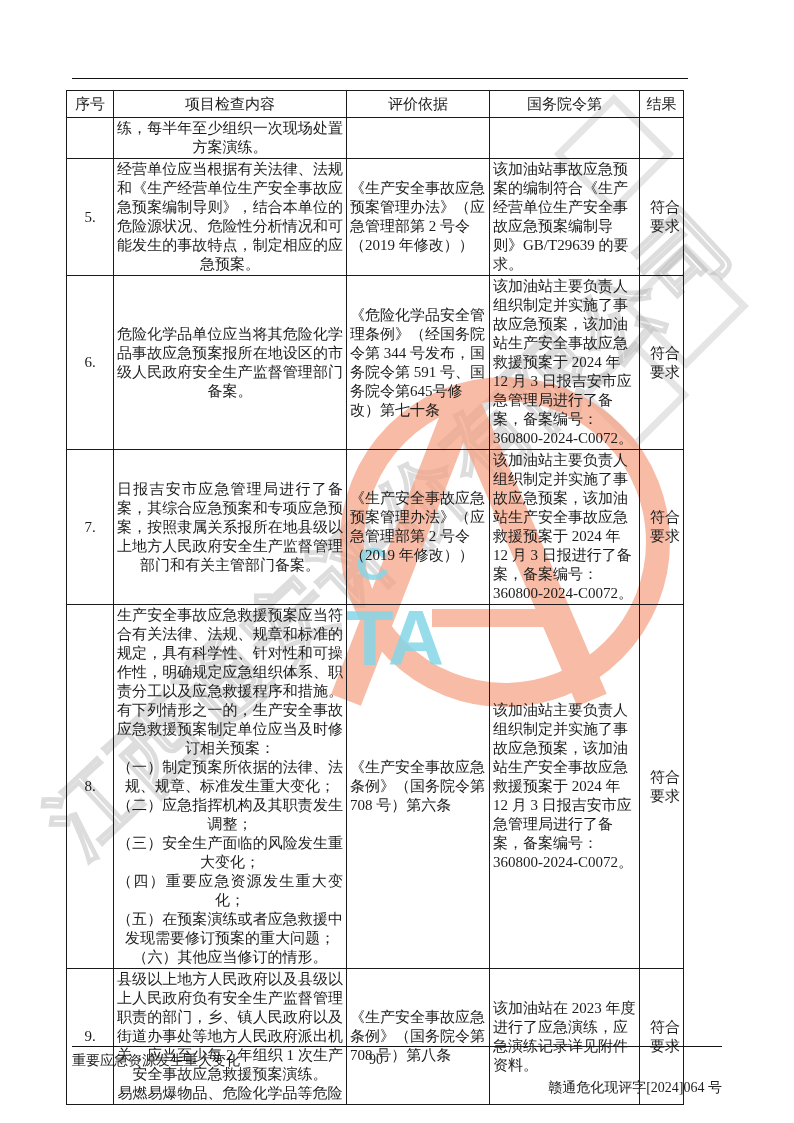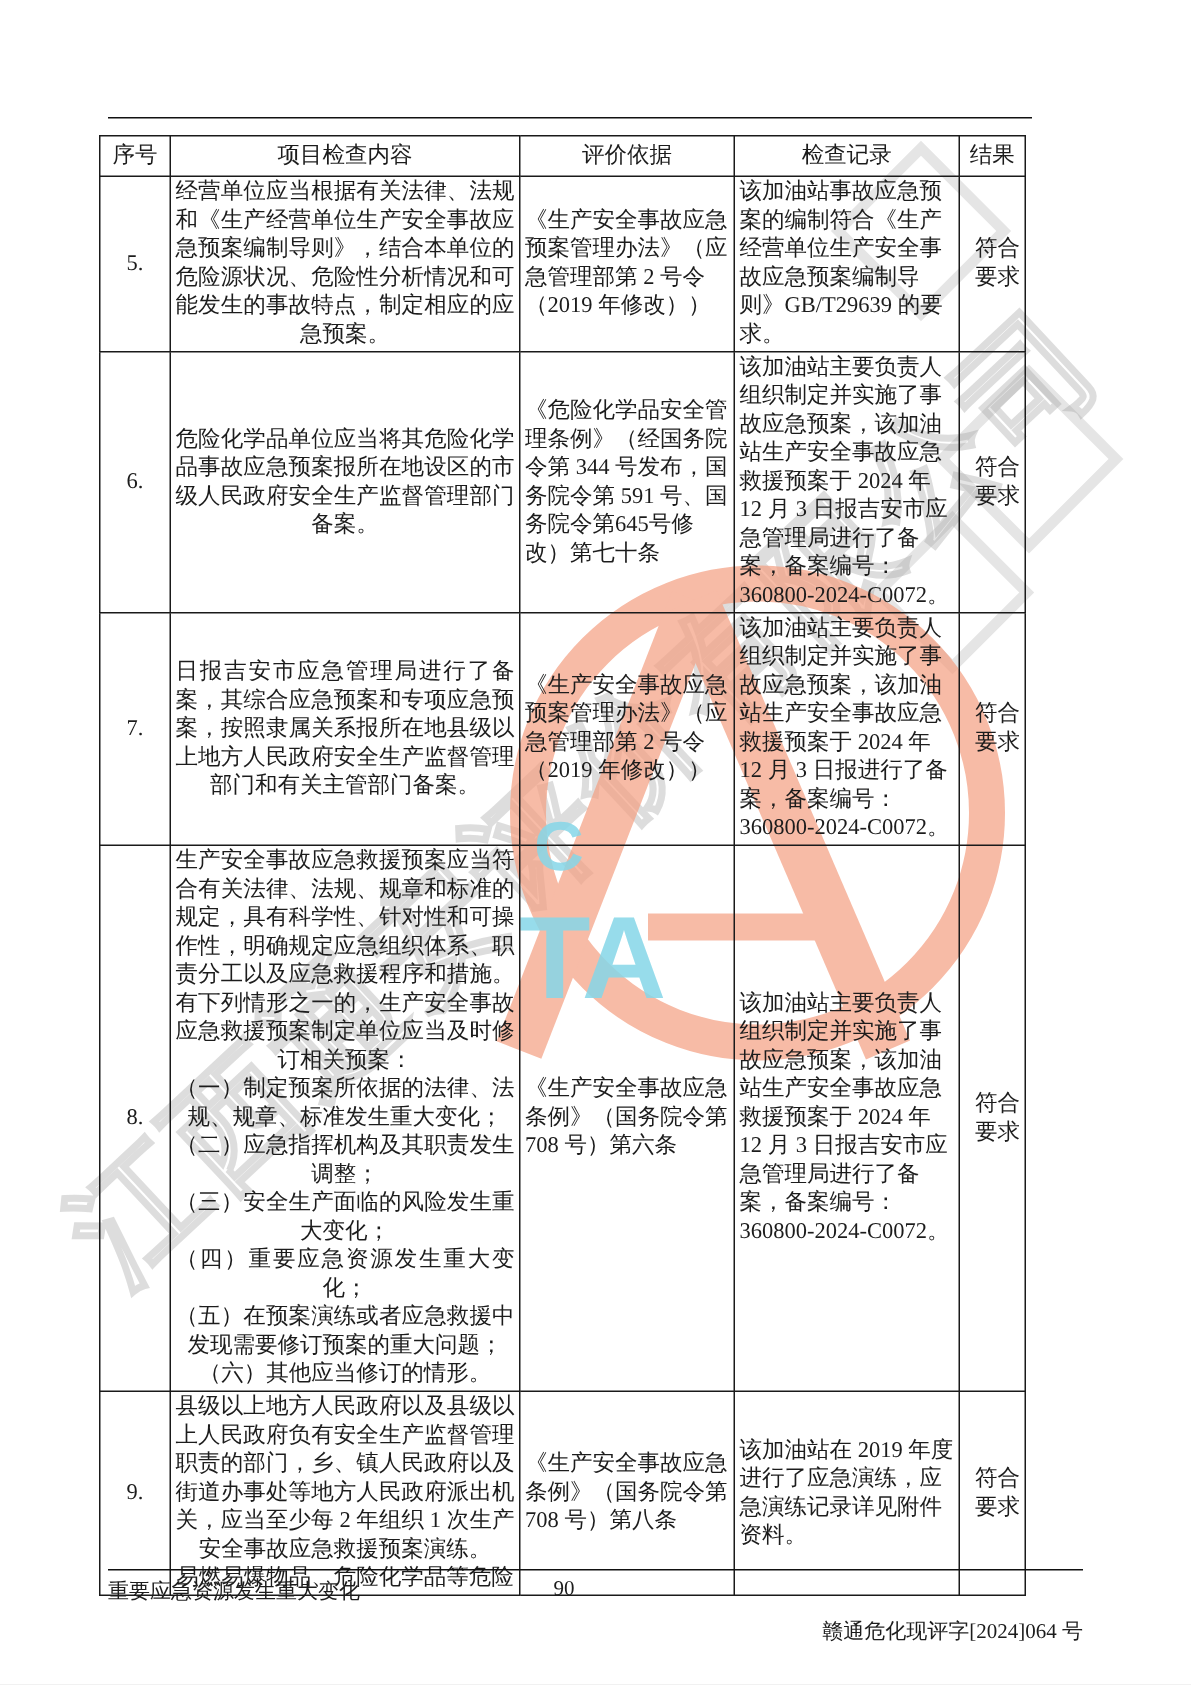--- a/index.html
+++ b/index.html
@@ -102,22 +102,29 @@
           <col style="width:233px">
           <col style="width:143px">
         <col style="width:150px">
           <col style="width:44px">
       </colgroup>
       <tbody>
           <tr class="r-head">
         <th class="hdr">序号</th>
         <th class="hdr">项目检查内容</th>
         <th class="hdr">评价依据</th>
-        <th class="hdr">检查记录</th>
+        <th class="hdr">国务院令第</th>
         <th class="hdr">结果</th>
+      </tr>
+      <tr class="r-cont">
+        <td class="c-no"></td>
+        <td class="c-content">练，每半年至少组织一次现场处置方案演练。</td>
+        <td class="c-basis"></td>
+        <td class="c-record"></td>
+        <td class="c-result"></td>
       </tr>
       <tr class="r-5">
         <td class="c-no">5.</td>
         <td class="c-content">经营单位应当根据有关法律、法规和《生产经营单位生产安全事故应急预案编制导则》，结合本单位的危险源状况、危险性分析情况和可能发生的事故特点，制定相应的应急预案。</td>
         <td class="c-basis">《生产安全事故应急预案管理办法》（应急管理部第 2 号令（2019 年修改））</td>
         <td class="c-record">该加油站事故应急预案的编制符合《生产经营单位生产安全事故应急预案编制导则》GB/T29639 的要求。</td>
         <td class="c-result">符合要求</td>
       </tr>
       <tr class="r-6">
         <td class="c-no">6.</td>
@@ -147,21 +154,21 @@
         <td class="c-basis">《生产安全事故应急条例》（国务院令第 708 号）第六条</td>
         <td class="c-record">该加油站主要负责人组织制定并实施了事故应急预案，该加油站生产安全事故应急救援预案于 2024 年 12 月 3 日报吉安市应急管理局进行了备案，备案编号：
 360800-2024-C0072。</td>
         <td class="c-result">符合要求</td>
       </tr>
       <tr class="r-9">
         <td class="c-no">9.</td>
         <td class="c-content">县级以上地方人民政府以及县级以上人民政府负有安全生产监督管理职责的部门，乡、镇人民政府以及街道办事处等地方人民政府派出机关，应当至少每 2 年组织 1 次生产安全事故应急救援预案演练。
 易燃易爆物品、危险化学品等危险</td>
         <td class="c-basis">《生产安全事故应急条例》（国务院令第 708 号）第八条</td>
-        <td class="c-record">该加油站在 2019 年度进行了应急演练，应急演练记录详见附件资料。</td>
+        <td class="c-record">该加油站在 2023 年度进行了应急演练，应急演练记录详见附件资料。</td>
         <td class="c-result">符合要求</td>
       </tr>
     </tbody>
       </table>
 
     <div class="foot-rule"></div>
     <div class="footer">
       <span class="f-left">重要应急资源发生重大变化</span>
       <span class="f-page">90</span>
       <span class="f-right">赣通危化现评字[2024]064 号</span>

